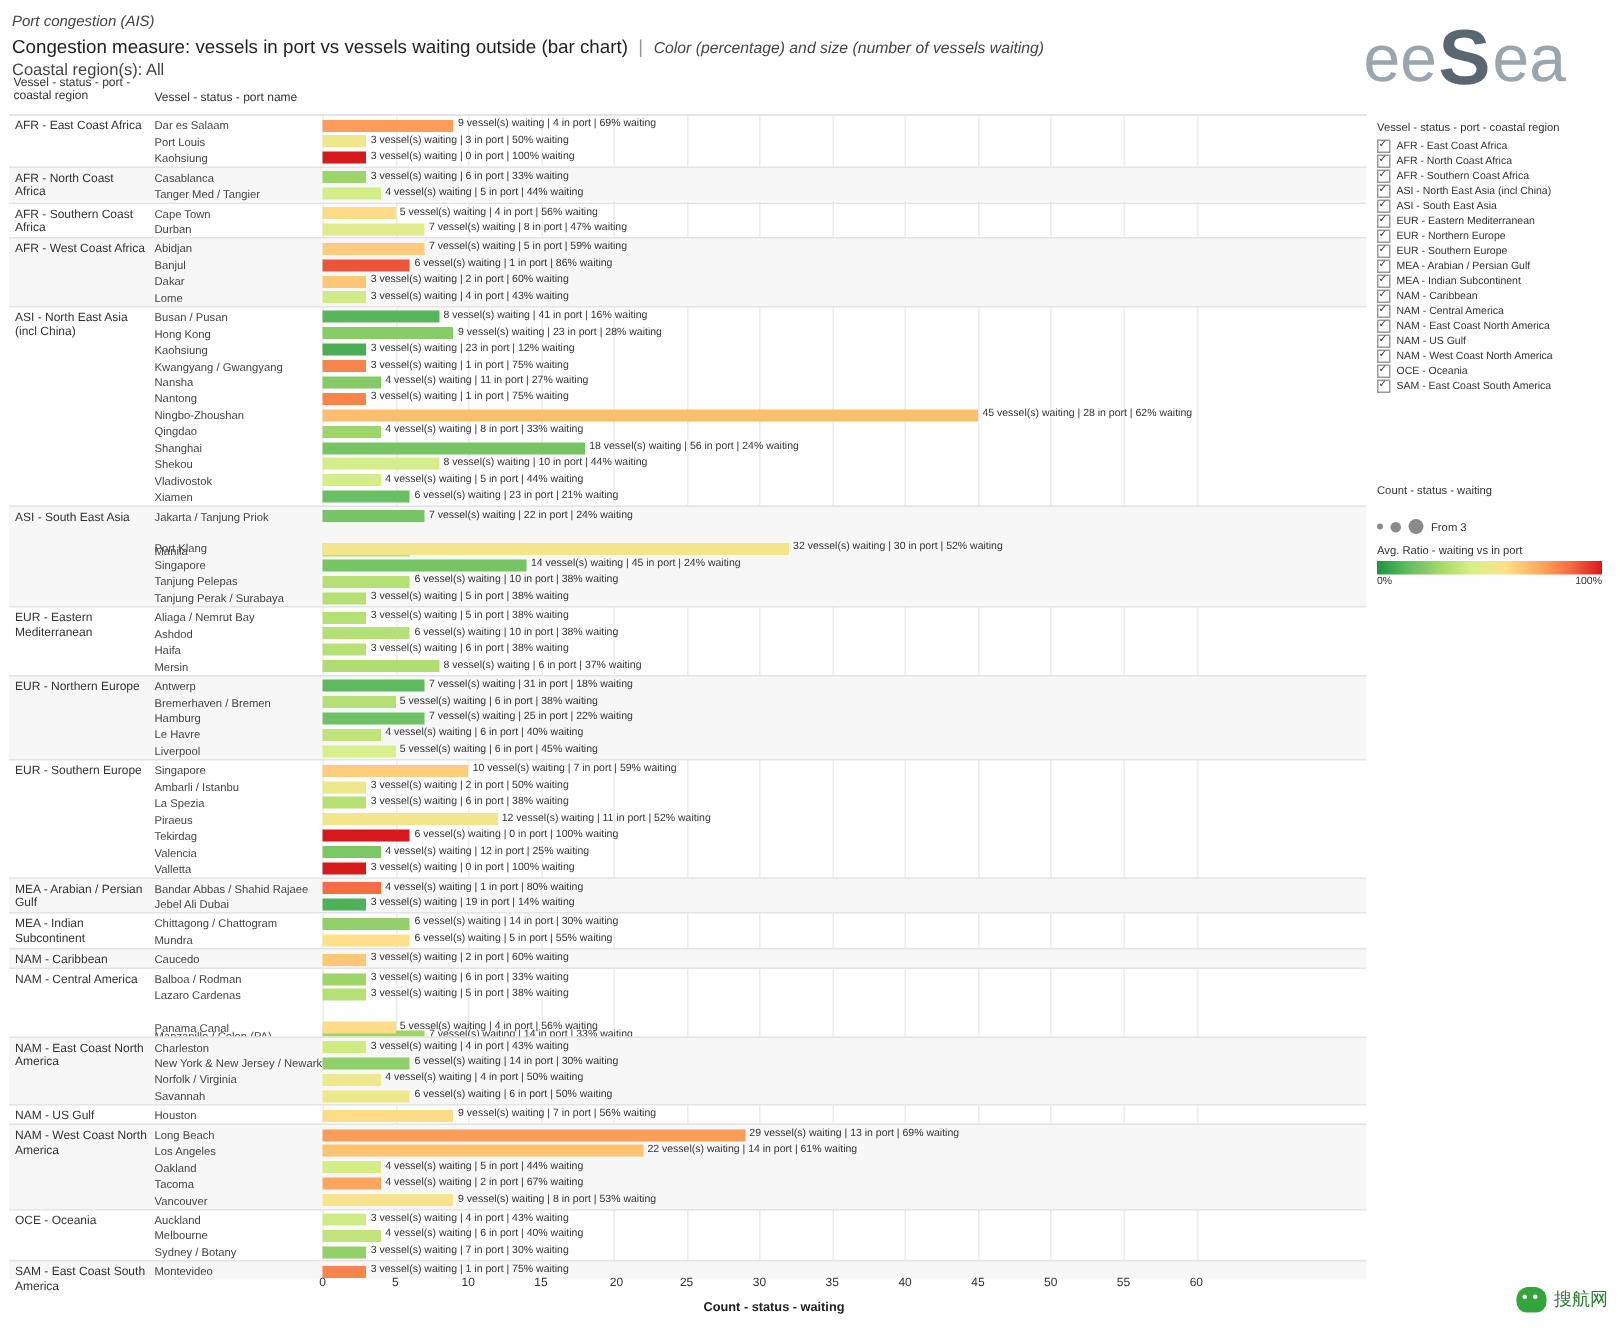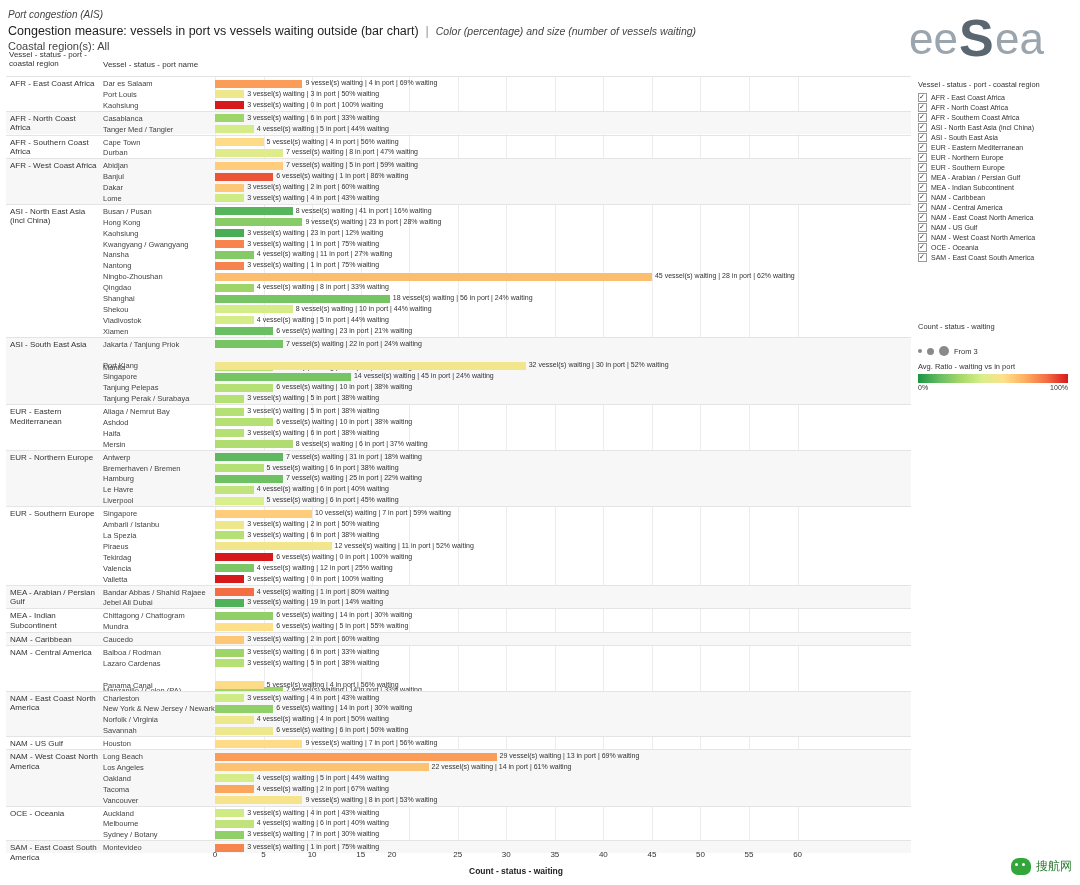--- a/index.html
+++ b/index.html
@@ -499,21 +499,21 @@
           <div class="barlab" style="left: 241.129px;">3 vessel(s) waiting | 1 in port | 75% waiting</div>
         </div>
       </div>
     </div>
   <div class="axis" id="axis">
     <div class="axistitle">Count - status - waiting</div>
   <div class="tick" style="left: 209px;">0</div>
       <div class="tick" style="left: 257.548px;">5</div>
       <div class="tick" style="left: 306.097px;">10</div>
       <div class="tick" style="left: 354.645px;">15</div>
-      <div class="tick" style="left: 386px;">20</div>
+      <div class="tick" style="left: 405px;">20</div>
       <div class="tick" style="left: 451.742px;">25</div>
       <div class="tick" style="left: 500.29px;">30</div>
       <div class="tick" style="left: 548.839px;">35</div>
       <div class="tick" style="left: 597.387px;">40</div>
       <div class="tick" style="left: 645.935px;">45</div>
       <div class="tick" style="left: 694.484px;">50</div>
       <div class="tick" style="left: 743.032px;">55</div>
       <div class="tick" style="left: 791.581px;">60</div>
     </div>
 </div>

